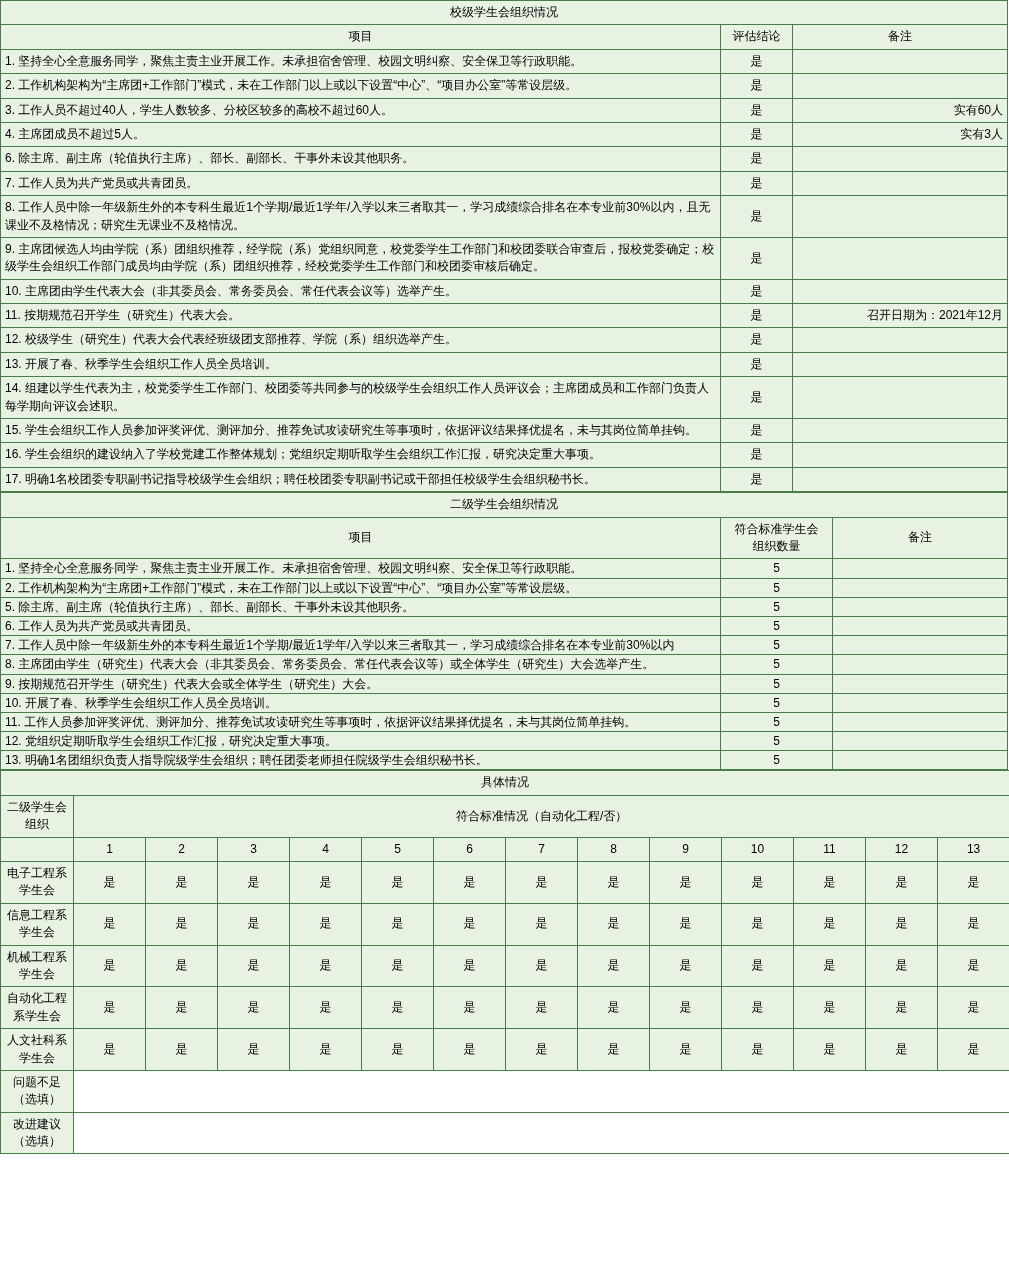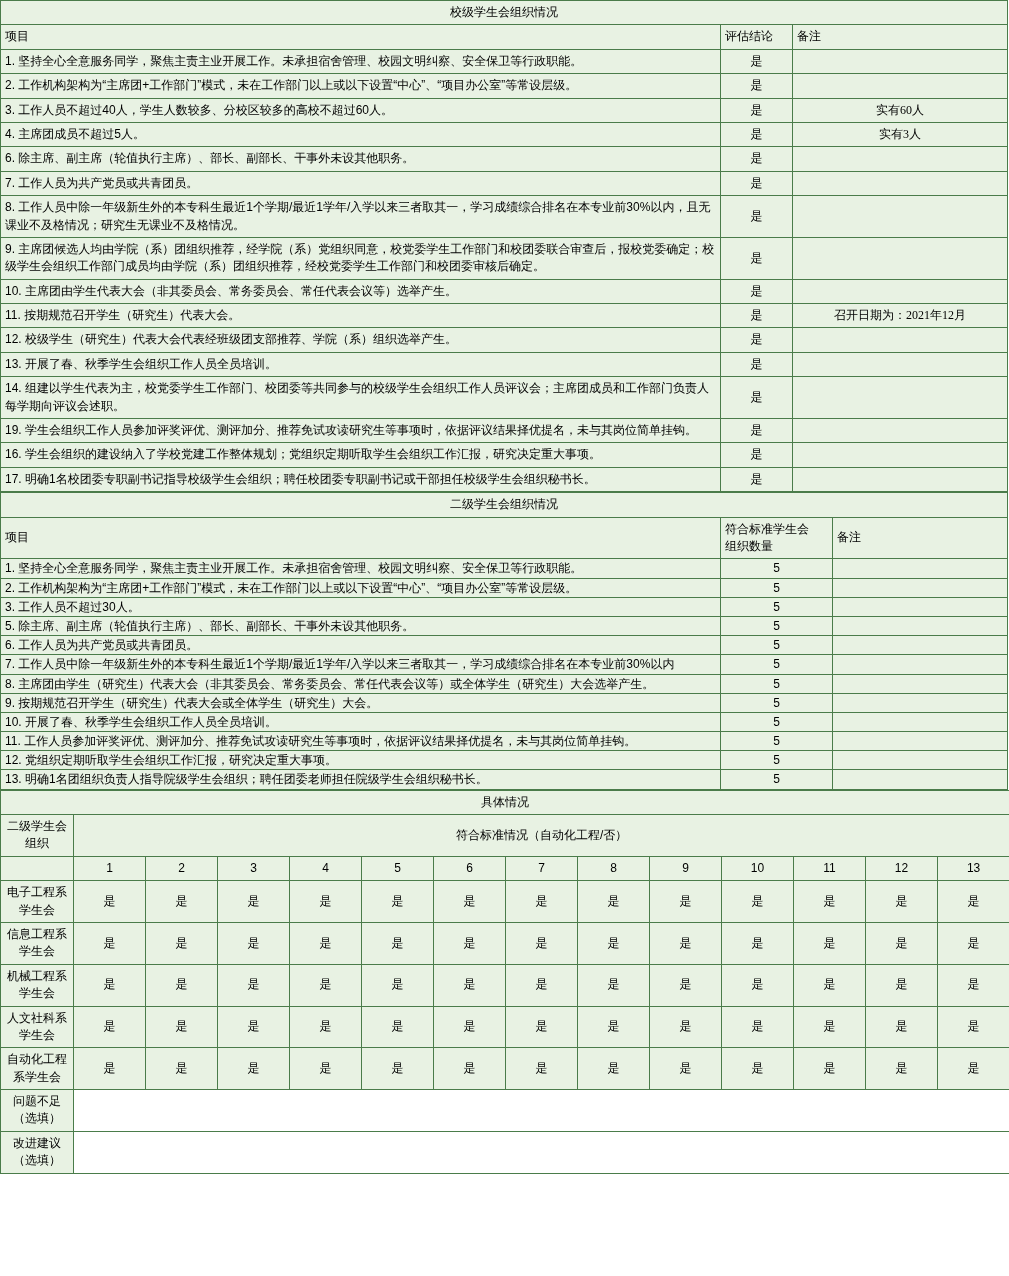--- a/index.html
+++ b/index.html
@@ -26,32 +26,31 @@
     font-size: 12px;
     line-height: 1.45;
     vertical-align: middle;
     word-wrap: break-word;
   }
   .section-title {
     text-align: center;
     font-size: 12px;
   }
   .colhead {
-    text-align: left;
+    text-align: center;
     margin-left: 36px;
   }
   .item-cell {
     text-align: left;
   }
   .center {
     text-align: center;
   }
   .left {
-    text-align: center;
-    font-family: Liberation Serif, serif;
+    text-align: right;
   }
   .white {
     background: #ffffff;
   }
   .small-row td {
     padding-top: 1px;
     padding-bottom: 1px;
     line-height: 1.35;
   }
 </style>
@@ -133,21 +132,21 @@
     <td class="item-cell">13. 开展了春、秋季学生会组织工作人员全员培训。</td>
     <td class="center">是</td>
     <td class="left"></td>
   </tr>
   <tr>
     <td class="item-cell">14. 组建以学生代表为主，校党委学生工作部门、校团委等共同参与的校级学生会组织工作人员评议会；主席团成员和工作部门负责人每学期向评议会述职。</td>
     <td class="center">是</td>
     <td class="left"></td>
   </tr>
   <tr>
-    <td class="item-cell">19. 学生会组织工作人员参加评奖评优、测评加分、推荐免试攻读研究生等事项时，依据评议结果择优提名，未与其岗位简单挂钩。</td>
+    <td class="item-cell">15. 学生会组织工作人员参加评奖评优、测评加分、推荐免试攻读研究生等事项时，依据评议结果择优提名，未与其岗位简单挂钩。</td>
     <td class="center">是</td>
     <td class="left"></td>
   </tr>
   <tr>
     <td class="item-cell">16. 学生会组织的建设纳入了学校党建工作整体规划；党组织定期听取学生会组织工作汇报，研究决定重大事项。</td>
     <td class="center">是</td>
     <td class="left"></td>
   </tr>
   <tr>
     <td class="item-cell">17. 明确1名校团委专职副书记指导校级学生会组织；聘任校团委专职副书记或干部担任校级学生会组织秘书长。</td>
@@ -180,25 +179,20 @@
     <td class="item-cell">1. 坚持全心全意服务同学，聚焦主责主业开展工作。未承担宿舍管理、校园文明纠察、安全保卫等行政职能。</td>
     <td class="center">5</td>
     <td class="left"></td>
   </tr>
   <tr class="small-row">
     <td class="item-cell">2. 工作机构架构为“主席团+工作部门”模式，未在工作部门以上或以下设置“中心”、“项目办公室”等常设层级。</td>
     <td class="center">5</td>
     <td class="left"></td>
   </tr>
   <tr class="small-row">
-    <td class="item-cell">3. 工作人员不超过30人。</td>
-    <td class="center">5</td>
-    <td class="left"></td>
-  </tr>
-  <tr class="small-row">
     <td class="item-cell">5. 除主席、副主席（轮值执行主席）、部长、副部长、干事外未设其他职务。</td>
     <td class="center">5</td>
     <td class="left"></td>
   </tr>
   <tr class="small-row">
     <td class="item-cell">6. 工作人员为共产党员或共青团员。</td>
     <td class="center">5</td>
     <td class="left"></td>
   </tr>
   <tr class="small-row">
@@ -336,56 +330,56 @@
     <td class="center">是</td>
     <td class="center">是</td>
     <td class="center">是</td>
     <td class="center">是</td>
     <td class="center">是</td>
     <td class="center">是</td>
     <td class="center">是</td>
   </tr>
   <tr>
     <td class="center">
+      <span>自动化工程</span><br>
+      <span>系学生会</span>
+    </td>
+    <td class="center">是</td>
+    <td class="center">是</td>
+    <td class="center">是</td>
+    <td class="center">是</td>
+    <td class="center">是</td>
+    <td class="center">是</td>
+    <td class="center">是</td>
+    <td class="center">是</td>
+    <td class="center">是</td>
+    <td class="center">是</td>
+    <td class="center">是</td>
+    <td class="center">是</td>
+    <td class="center">是</td>
+  </tr>
+  <tr>
+    <td class="center">
       <span>人文社科系</span><br>
       <span>学生会</span>
     </td>
     <td class="center">是</td>
     <td class="center">是</td>
     <td class="center">是</td>
     <td class="center">是</td>
     <td class="center">是</td>
     <td class="center">是</td>
     <td class="center">是</td>
     <td class="center">是</td>
     <td class="center">是</td>
     <td class="center">是</td>
     <td class="center">是</td>
     <td class="center">是</td>
     <td class="center">是</td>
   </tr>
-  <tr>
-    <td class="center">
-      <span>自动化工程</span><br>
-      <span>系学生会</span>
-    </td>
-    <td class="center">是</td>
-    <td class="center">是</td>
-    <td class="center">是</td>
-    <td class="center">是</td>
-    <td class="center">是</td>
-    <td class="center">是</td>
-    <td class="center">是</td>
-    <td class="center">是</td>
-    <td class="center">是</td>
-    <td class="center">是</td>
-    <td class="center">是</td>
-    <td class="center">是</td>
-    <td class="center">是</td>
-  </tr>
 
   <tr>
     <td class="center">
       <span>问题不足</span><br>
       <span>（选填）</span>
     </td>
     <td class="white left" colspan="13"></td>
   </tr>
   <tr>
     <td class="center">

